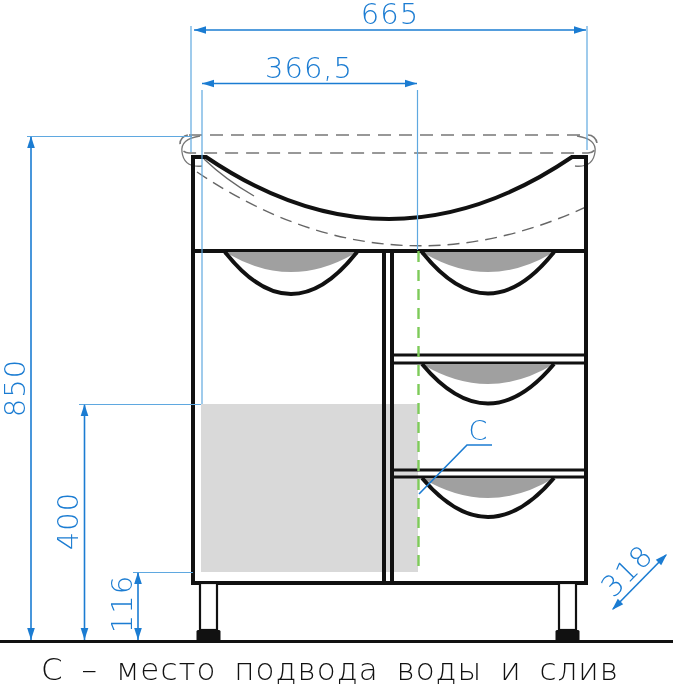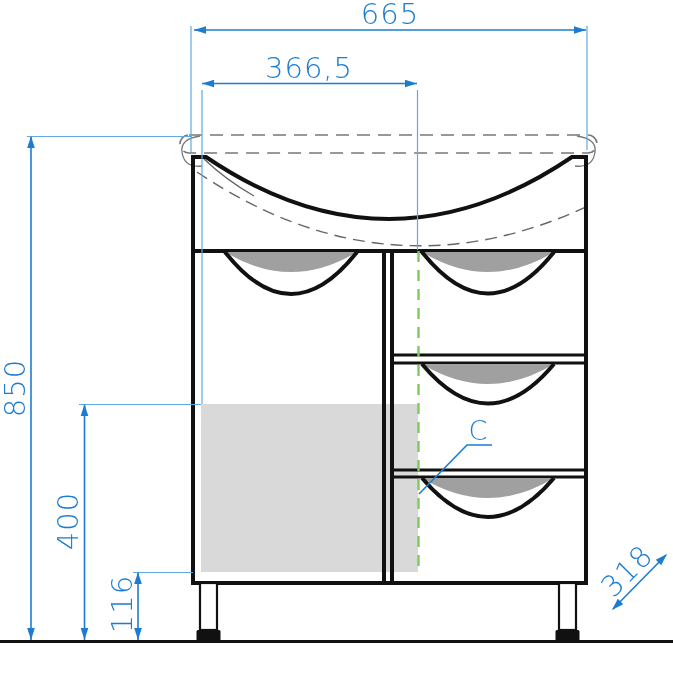--- a/index.html
+++ b/index.html
@@ -154,13 +154,14 @@
       <path class="arrow" d="M667,554 L661.2,565.2 L655.8,559.8 Z"></path>
       <text class="dim-text" transform="translate(634,578) rotate(-45)" text-anchor="middle">318</text>
     </g>
 
     <g>
       <path class="dim-line" d="M492,445 L467,445 L419,494" fill="none"></path>
       <text class="c-text" x="478" y="440" text-anchor="middle">С</text>
     </g>
   </svg>
 
+  <div class="caption">С – место подвода воды и слив</div>
 </div>
 
 </body></html>

